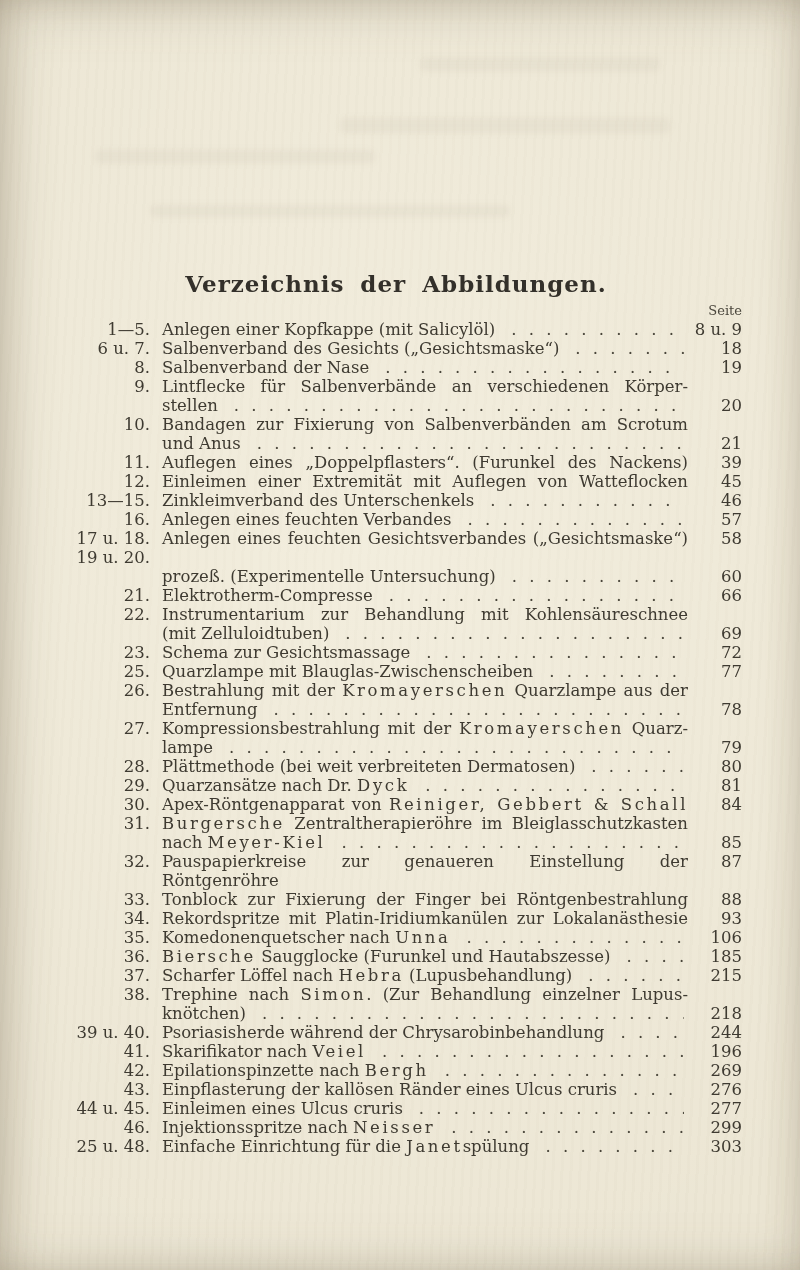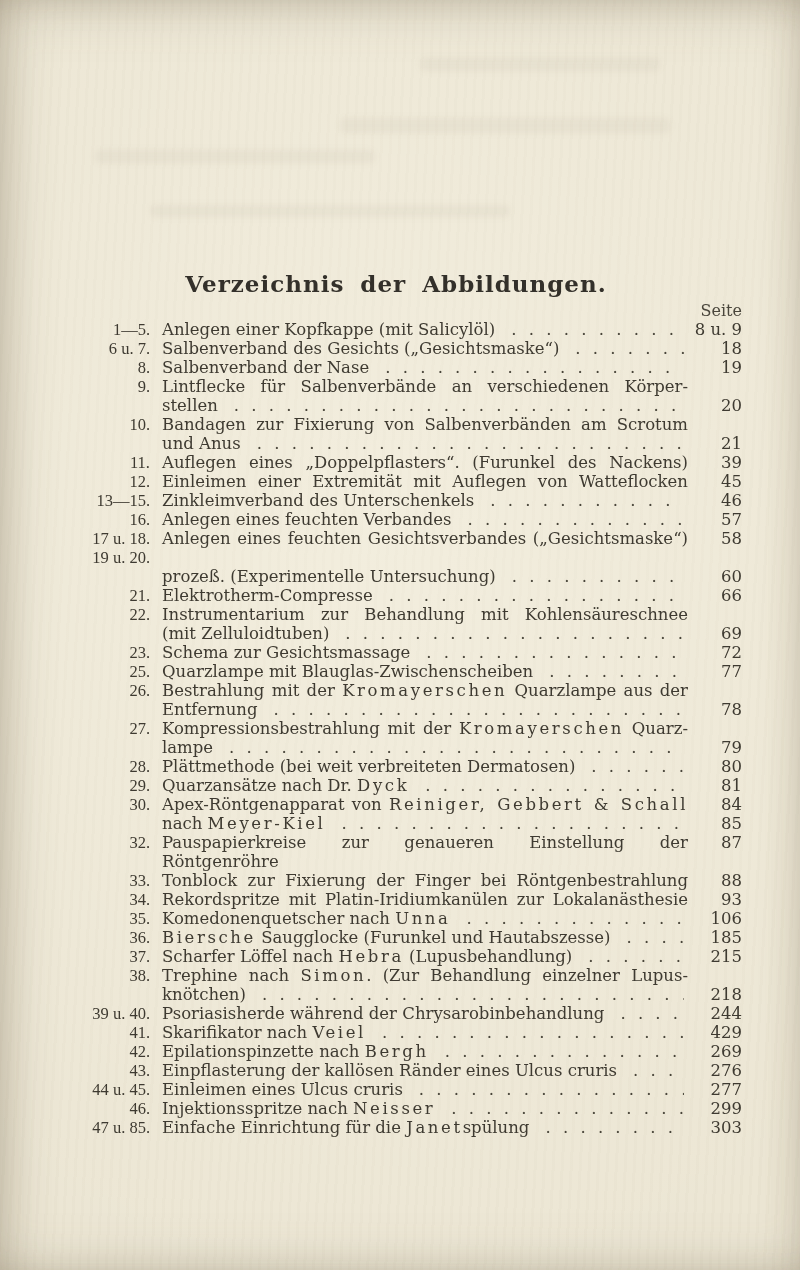--- a/index.html
+++ b/index.html
@@ -40,40 +40,39 @@
   .title {
     text-align: center;
     font-size: 23px;
     font-weight: bold;
     letter-spacing: 1px;
     word-spacing: 7px;
     color: #33302a;
   }
   .seite {
     text-align: right;
-    font-size: 16px;
+    font-size: 13px;
     color: #4a463c;
     margin-top: 7px;
     line-height: 14px;
   }
   .list {
     margin-top: 2px;
     font-size: 16.5px;
     line-height: 19px;
   }
   .row {
     display: flex;
     align-items: baseline;
   }
   .numcell {
     width: 100px;
     flex: none;
     text-align: right;
     white-space: nowrap;
-    font-family: Liberation Serif, serif;
   }
   .mid {
     flex: 1 1 auto;
     min-width: 0;
     margin-left: 12px;
     display: flex;
     align-items: baseline;
     gap: 8px;
   }
   .mid.just, .mid.fill {
@@ -336,20 +335,25 @@
         </div>
         <div class="entry">
           <div class="row">
             <span class="numcell">30.</span>
             <div class="mid fill"><span class="t"><span>Apex-Röntgenapparat von </span><span class="sp">Reiniger, Gebbert &amp; Schall</span></span></div>
             <span class="pagecell">84</span>
           </div>
         </div>
         <div class="entry">
           <div class="row">
+            <span class="numcell">31.</span>
+            <div class="mid just"><span class="t"><span class="sp">Burgersche</span><span> Zentraltherapieröhre im Bleiglasschutzkasten</span></span></div>
+            <span class="pagecell"></span>
+          </div>
+          <div class="row">
             <span class="numcell"></span>
             <div class="mid">
               <span class="t"><span>nach </span><span class="sp">Meyer-Kiel</span></span>
               <span class="leader"></span>
             </div>
             <span class="pagecell">85</span>
           </div>
         </div>
         <div class="entry">
           <div class="row">
@@ -427,21 +431,21 @@
             <span class="pagecell">244</span>
           </div>
         </div>
         <div class="entry">
           <div class="row">
             <span class="numcell">41.</span>
             <div class="mid">
               <span class="t"><span>Skarifikator nach </span><span class="sp">Veiel</span></span>
               <span class="leader"></span>
             </div>
-            <span class="pagecell">429</span>
+            <span class="pagecell">196</span>
           </div>
         </div>
         <div class="entry">
           <div class="row">
             <span class="numcell">42.</span>
             <div class="mid">
               <span class="t"><span>Epilationspinzette nach </span><span class="sp">Bergh</span></span>
               <span class="leader"></span>
             </div>
             <span class="pagecell">269</span>
@@ -472,21 +476,21 @@
             <span class="numcell">46.</span>
             <div class="mid">
               <span class="t"><span>Injektionsspritze nach </span><span class="sp">Neisser</span></span>
               <span class="leader"></span>
             </div>
             <span class="pagecell">299</span>
           </div>
         </div>
         <div class="entry">
           <div class="row">
-            <span class="numcell">47 u. 85.</span>
+            <span class="numcell">25 u. 48.</span>
             <div class="mid">
               <span class="t"><span>Einfache Einrichtung für die </span><span class="sp">Janet</span><span>spülung</span></span>
               <span class="leader"></span>
             </div>
             <span class="pagecell">303</span>
           </div>
         </div>
       </div>
   </div>
 </div>

